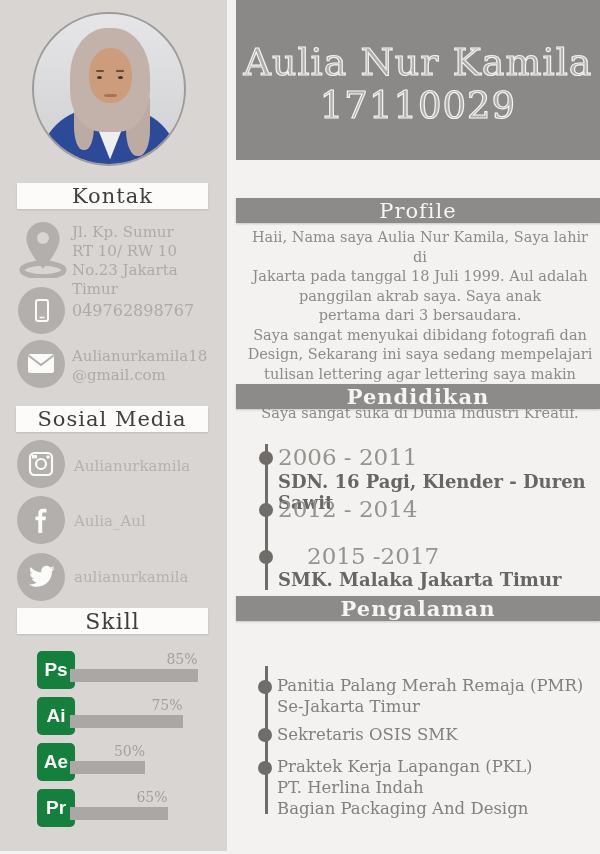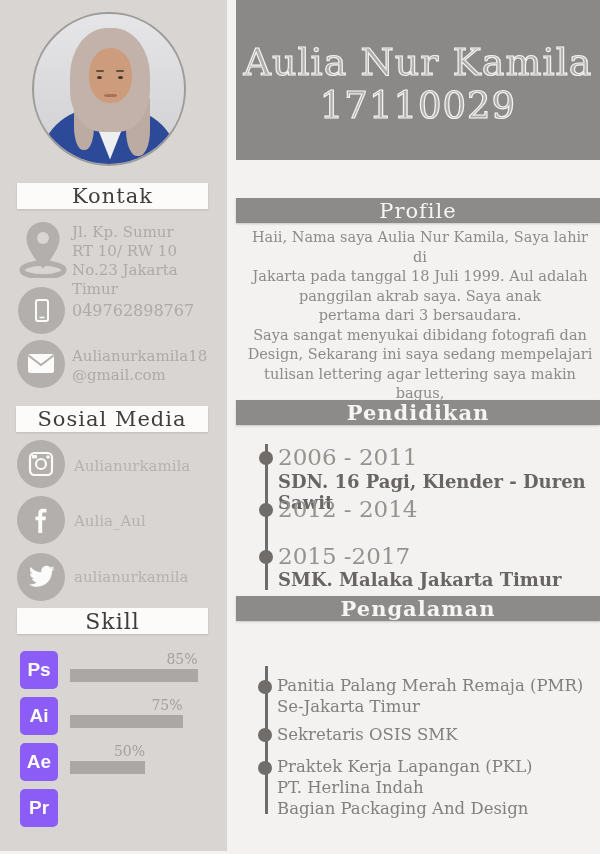--- a/index.html
+++ b/index.html
@@ -39,21 +39,21 @@
 
   .contact-text { position:absolute; color:#adaaa8; font-size:15px; line-height:19px; white-space:pre-line; }
   .social-text { position:absolute; color:#b5b2b0; font-size:15px; }
 
   .icon-circle { position:absolute; width:48px; height:48px; border-radius:50%;
     background:#b2afad; display:flex; align-items:center; justify-content:center; }
   .pin-wrap { position:absolute; left:18px; top:220px; width:50px; height:58px; }
 
   
   .skill-row { position:absolute; left:20px; width:190px; height:40px; }
-  .skill-box { position:absolute; left:0; top:0; width:38px; height:38px; background:#8b5cf6;
+  .skill-box { position:absolute; left:17px; top:0; width:38px; height:38px; background:#15803d;
     border-radius:5px; display:flex; align-items:center; justify-content:center; }
   .skill-box span { font-family:"Liberation Sans","DejaVu Sans",sans-serif; font-weight:bold;
     color:#fbfbfa; font-size:19px; }
   .skill-bar-area { position:absolute; left:50px; top:0; }
   .skill-percent { text-align:right; font-size:14px; color:#a29f9d; height:16px; line-height:16px; }
   .skill-bar { height:13px; background:#aaa7a5; margin-top:2px; }
 
   
   .header-block { position:absolute; left:236px; top:0; width:364px; height:160px;
     background:#8b8988; display:flex; flex-direction:column; align-items:center;
@@ -192,54 +192,58 @@
       <div class="skill-bar-area">
         <div class="skill-percent" style="width: 75px;">50%</div>
         <div class="skill-bar" style="width: 75px;"></div>
       </div>
     </div>
 
     <div class="skill-row" style="top:789px;">
       <div class="skill-box">
         <span>Pr</span>
       </div>
+      <div class="skill-bar-area">
+        <div class="skill-percent" style="width: 97.5px;">65%</div>
+        <div class="skill-bar" style="width: 97.5px;"></div>
+      </div>
     </div>
   </div>
 
   <div class="header-block">
     <div class="engraved header-name">Aulia Nur Kamila</div>
     <div class="engraved header-id">17110029</div>
   </div>
 
   <div class="rhead" style="top:186px;margin-top:12px;">
     <span>Profile</span>
   </div>
   <div class="profile-text">Haii, Nama saya Aulia Nur Kamila, Saya lahir di
 Jakarta pada tanggal 18 Juli 1999. Aul adalah
 panggilan akrab saya. Saya anak
 pertama dari 3 bersaudara.
 Saya sangat menyukai dibidang fotografi dan
 Design, Sekarang ini saya sedang mempelajari
 tulisan lettering agar lettering saya makin bagus,
 Saya sangat suka di Dunia Industri Kreatif.</div>
 
-  <div class="rhead bold" style="top:400px;text-align:center;">
+  <div class="rhead bold" style="top:384px;text-align:center;">
     <span>Pendidikan</span>
   </div>
   <div class="tl-line" style="left:265px; top:444px; height:146px;"></div>
 
   <div class="tl-dot" style="left:259px; top:451px;"></div>
   <div class="edu-year" style="top:444px;">2006 - 2011</div>
   <div class="edu-school" style="top:471px;">SDN. 16 Pagi, Klender - Duren Sawit</div>
 
   <div class="tl-dot" style="left:259px; top:503px;"></div>
   <div class="edu-year" style="top:496px;">2012 - 2014</div>
 
   <div class="tl-dot" style="left:259px; top:550px;"></div>
-  <div class="edu-year" style="top:543px;">2015 -2017</div>
+  <div class="edu-year" style="top:543px;margin-left:29px;">2015 -2017</div>
   <div class="edu-school" style="top:569px;">SMK. Malaka Jakarta Timur</div>
 
   <div class="rhead bold" style="top:596px;">
     <span>Pengalaman</span>
   </div>
   <div class="tl-line" style="left:265px; top:666px; height:148px;"></div>
 
   <div class="tl-dot" style="left:258px; top:680px;"></div>
   <div class="exp-item" style="top:675px;">Panitia Palang Merah Remaja (PMR)
 Se-Jakarta Timur</div>

